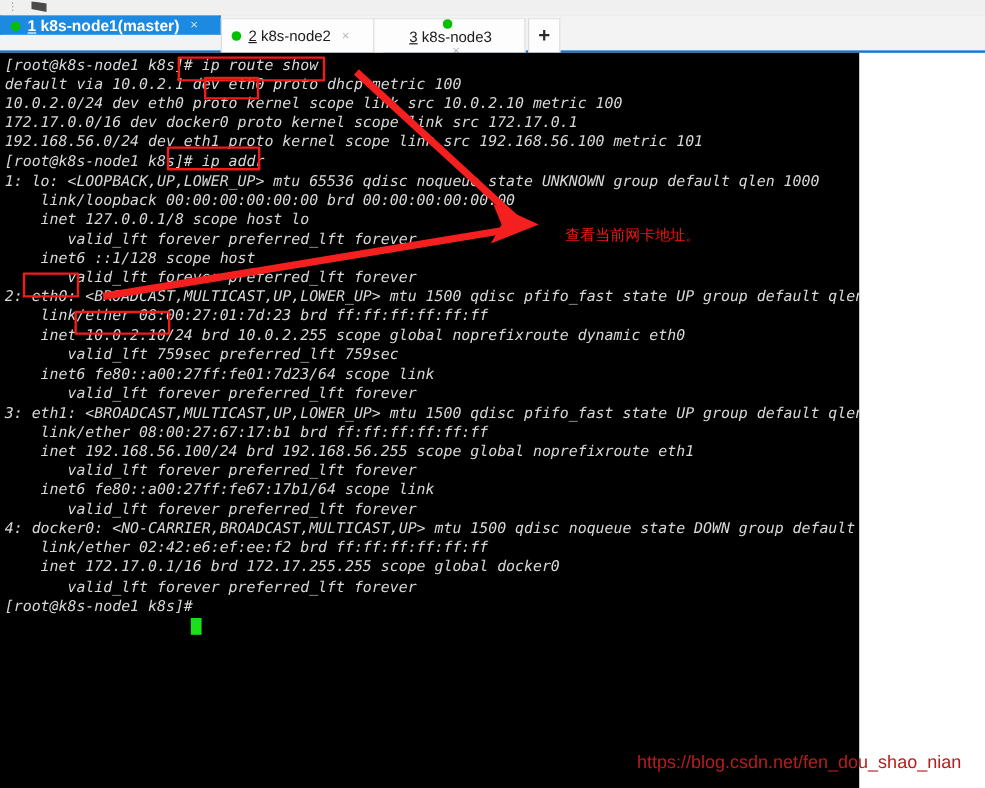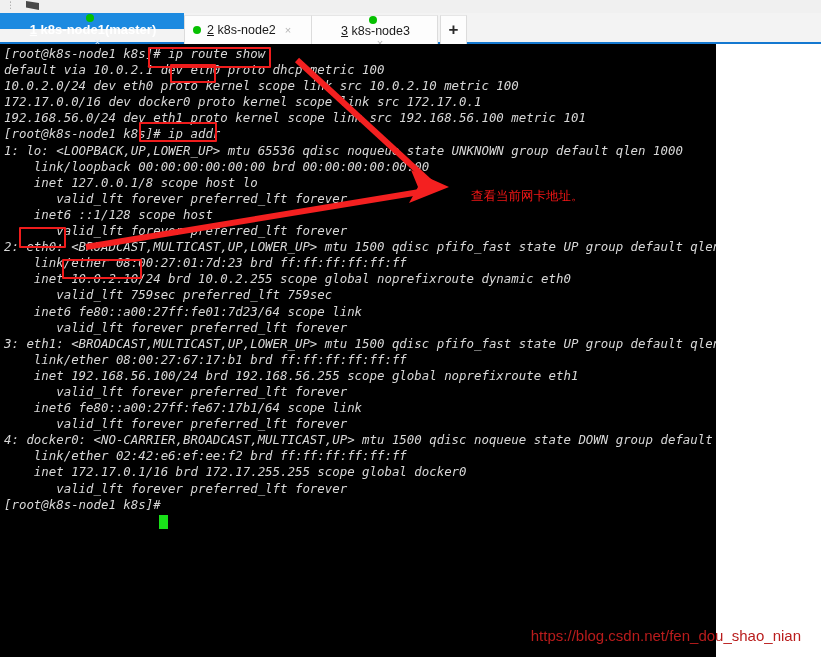--- a/index.html
+++ b/index.html
@@ -69,21 +69,20 @@
     border-left: 1px solid #dcdcdc;
     border-right: 1px solid #dcdcdc;
     border-top: 1px solid #e6e6e6;
     white-space: nowrap;
   }
   .tab.active {
     background: #1c8ae0;
     border-color: #1c8ae0;
     top: 0;
     height: 16px;
-    flex-direction: column;
   }
   .tab .dot {
     width: 8px; height: 8px;
     border-radius: 50%;
     background: #05c000;
     margin-right: 6px;
     flex: 0 0 auto;
   }
   .tab .tab-label {
     font-size: 12.5px;

